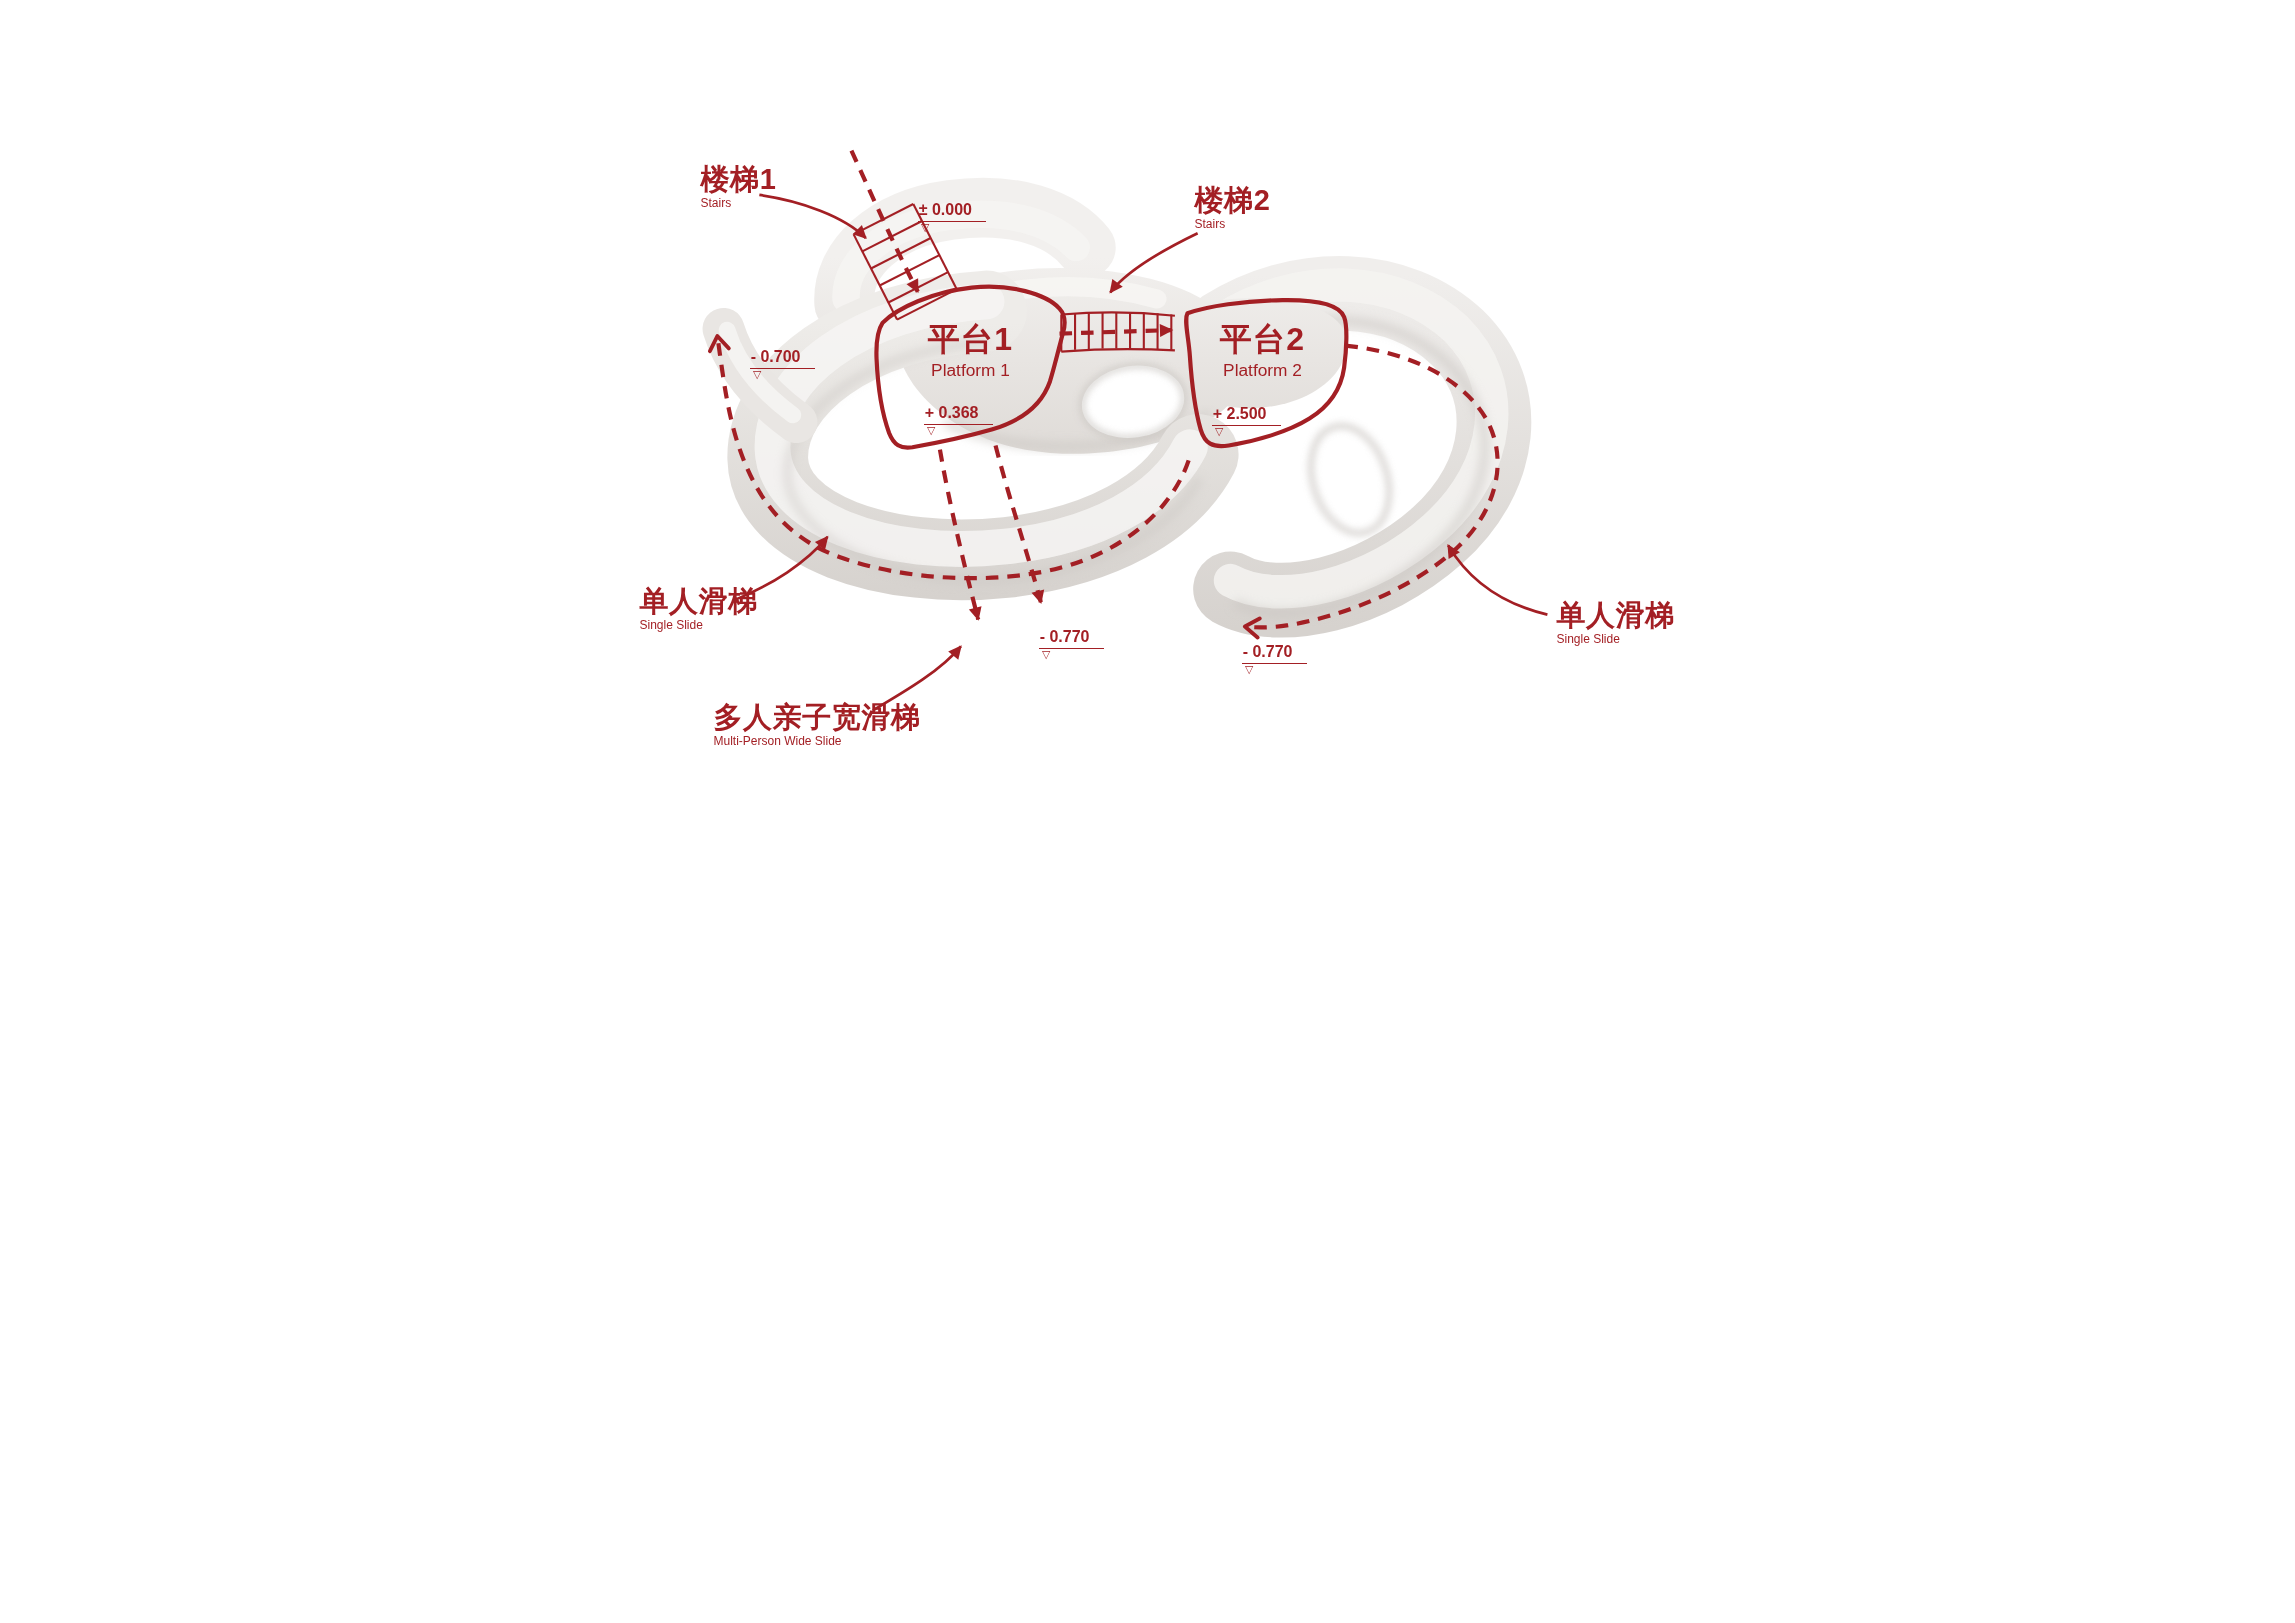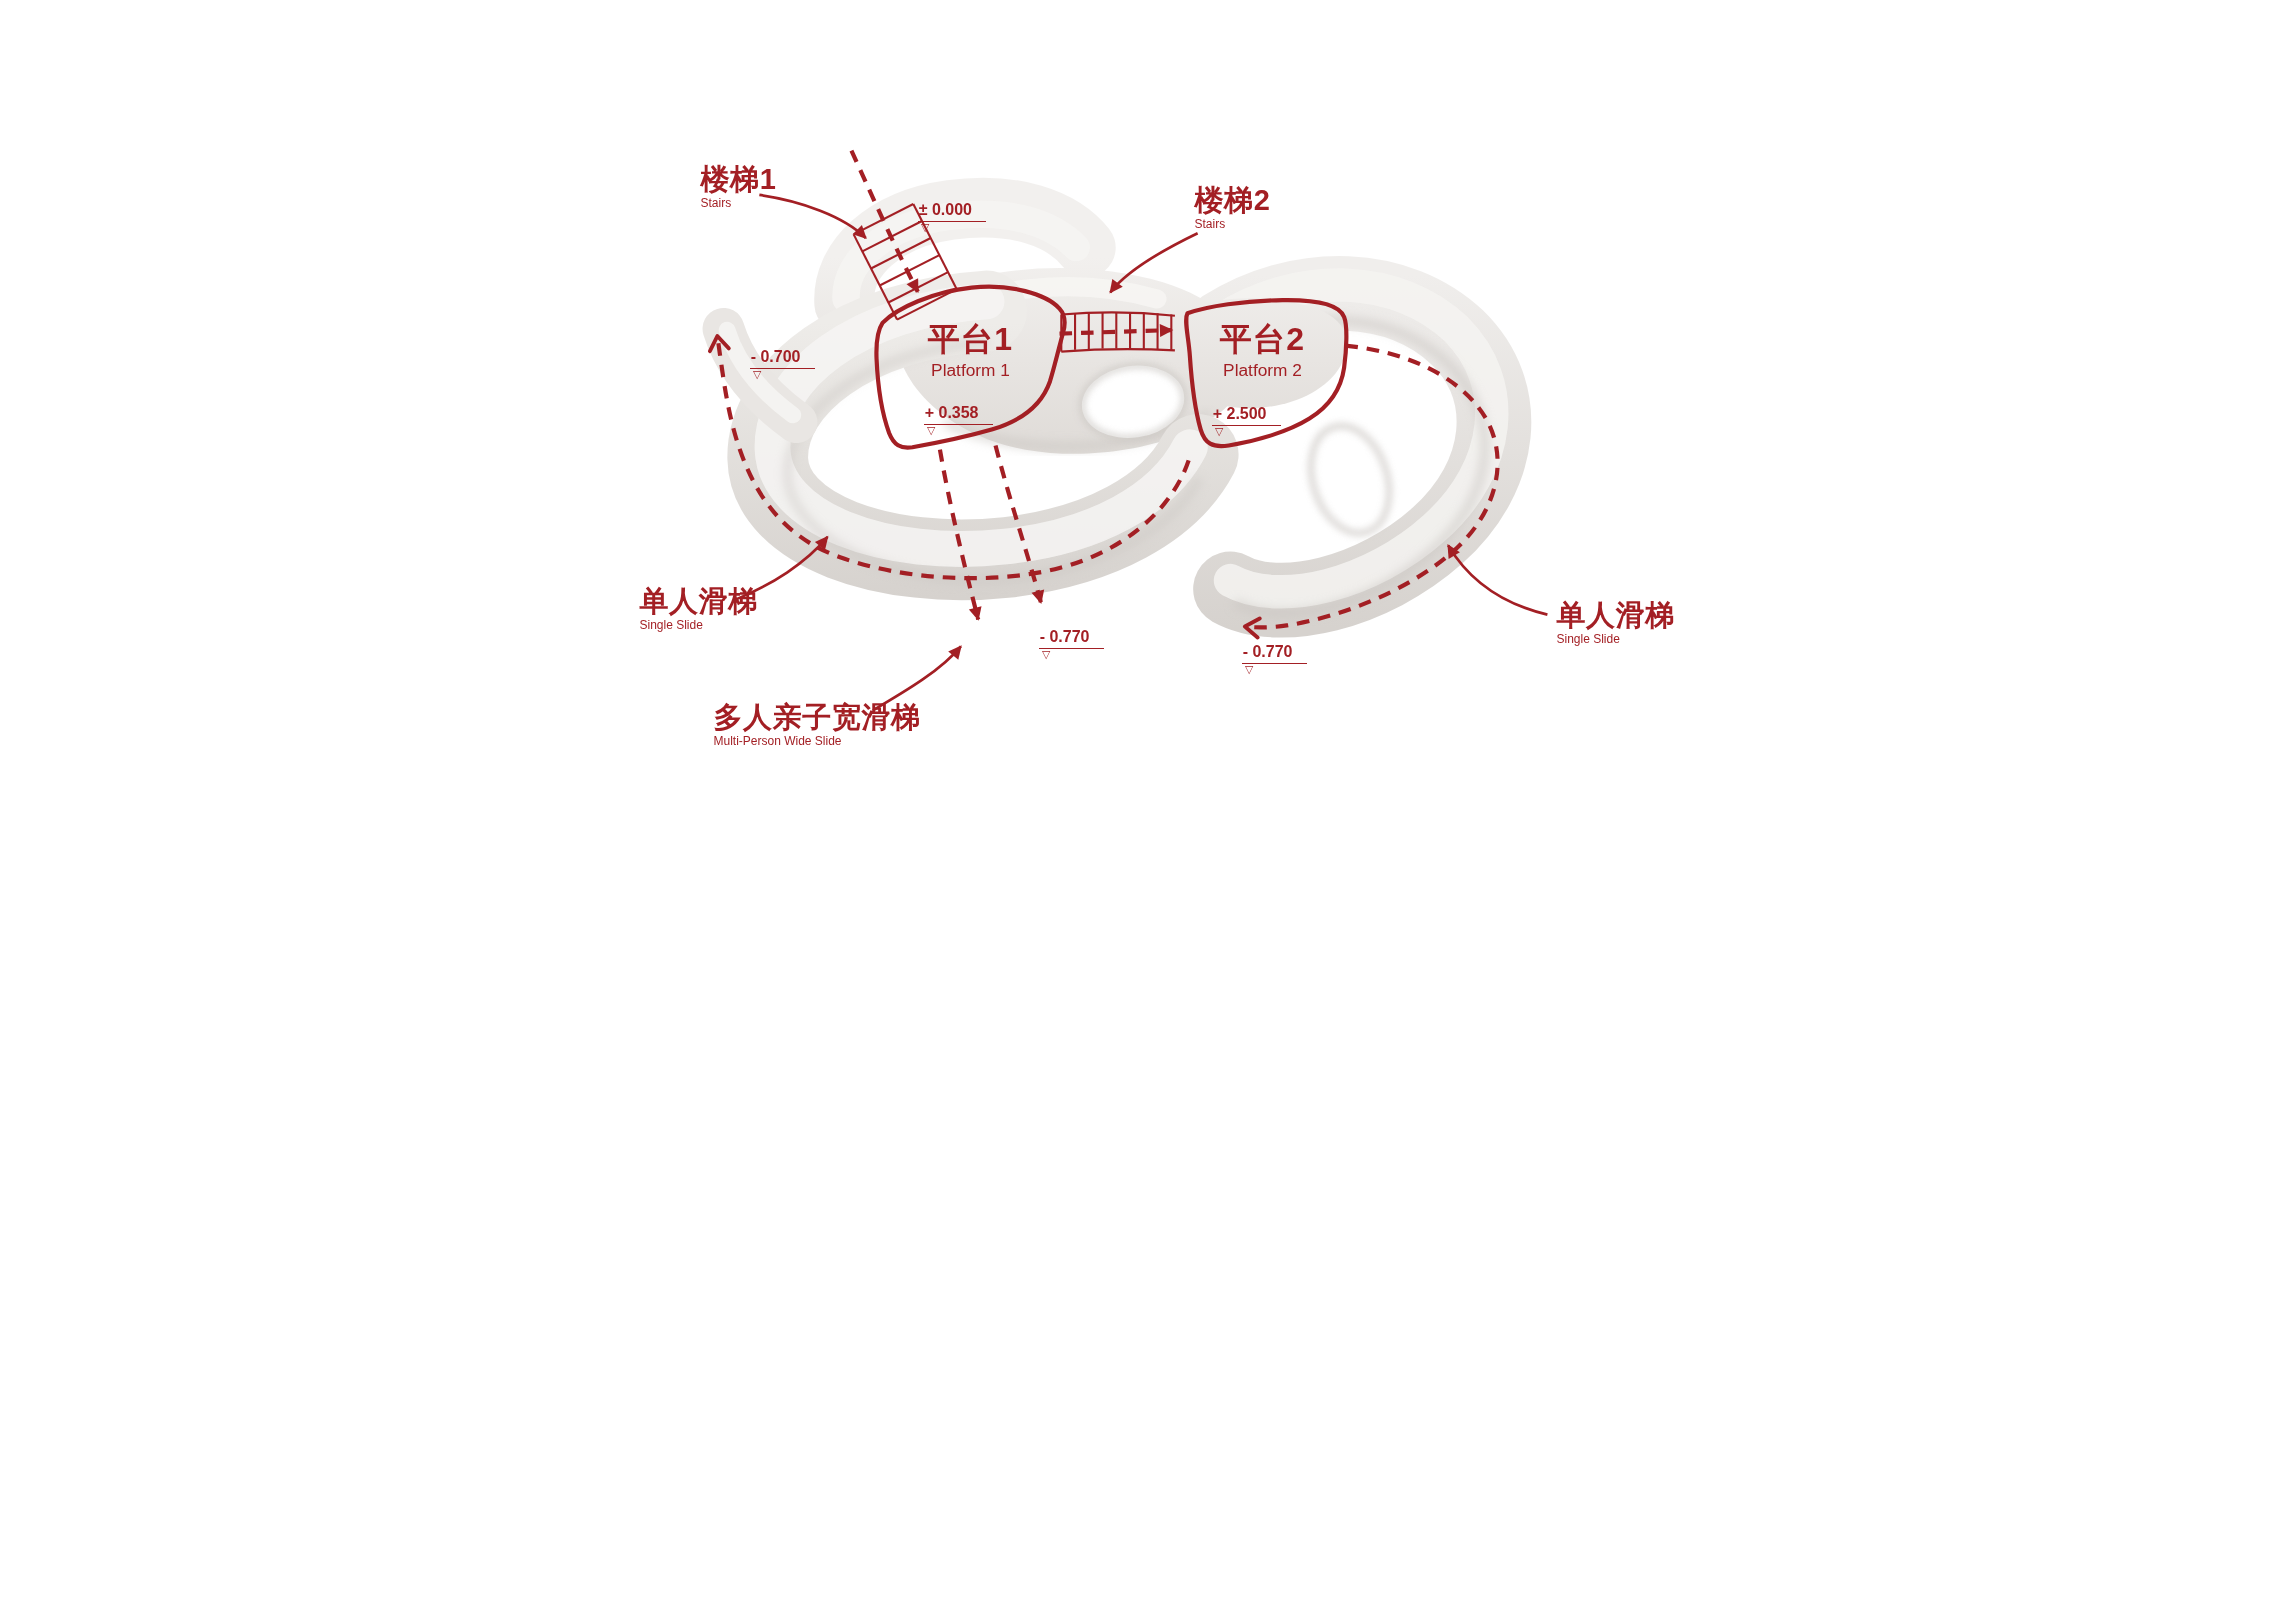--- a/index.html
+++ b/index.html
@@ -181,21 +181,21 @@
     <div class="zh">多人亲子宽滑梯</div>
     <div class="en">Multi-Person Wide Slide</div>
   </div>
 
   <div class="level-marker" style="left:344px; top:201px;">
     <span class="level-text">± 0.000</span>
     <div class="level-tri">▽</div>
   </div>
 
   <div class="level-marker" style="left:350px; top:404px;">
-    <span class="level-text">+ 0.358</span>
+    <span class="level-text">+ 0.368</span>
     <div class="level-tri">▽</div>
   </div>
 
   <div class="level-marker" style="left:638px; top:405px;">
     <span class="level-text">+ 2.500</span>
     <div class="level-tri">▽</div>
   </div>
 
   <div class="level-marker" style="left:176px; top:348px;">
     <span class="level-text">- 0.700</span>

